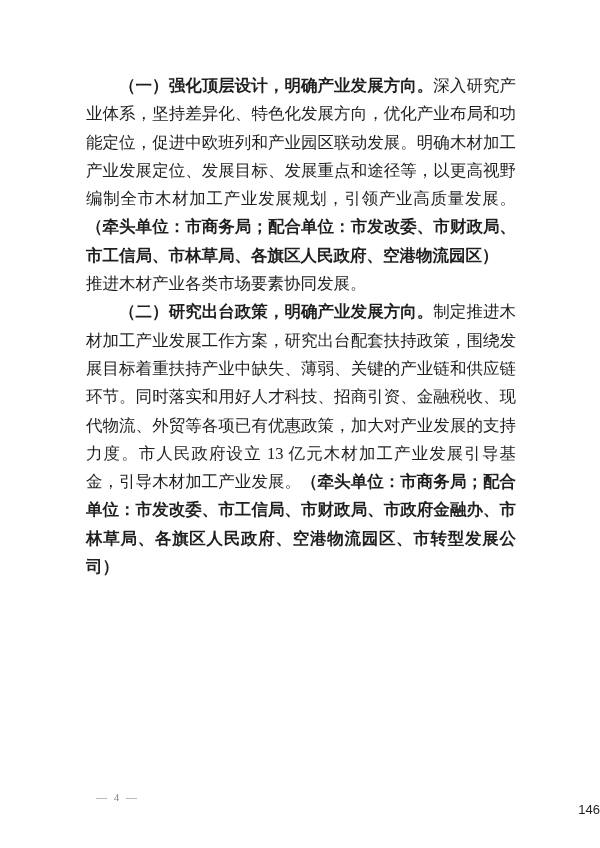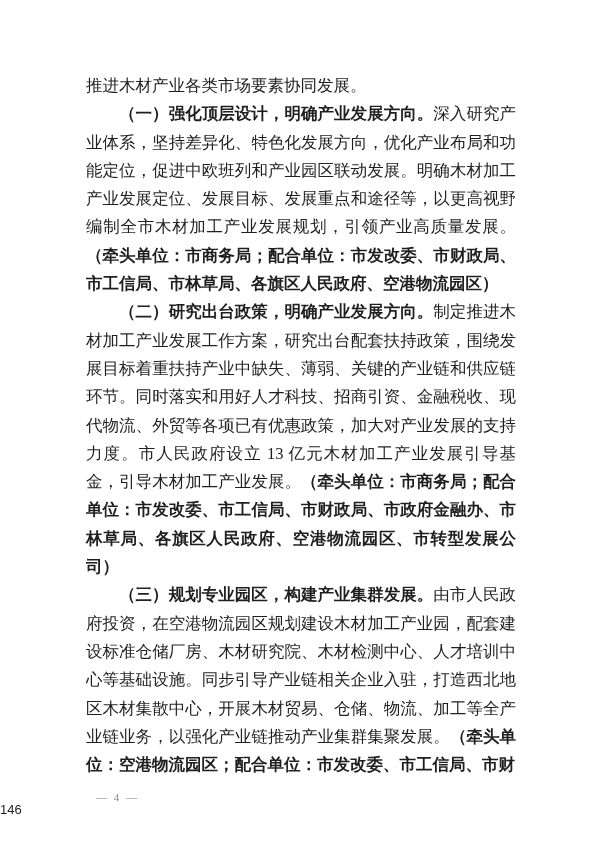--- a/index.html
+++ b/index.html
@@ -43,39 +43,38 @@
     font-size: 11px;
     color: #848484;
     letter-spacing: 2px;
     font-family: "Liberation Serif", serif;
   }
   .footer-pagenum {
     position: absolute;
     left: 0;
     top: 802px;
     width: 100%;
-    text-align: left;
+    text-align: right;
     font-size: 13px;
     color: #1f1f1f;
     font-family: "Liberation Sans", sans-serif;
   }
 </style>
 </head>
 <body>
 
 <div class="page">
 
   <main class="text-block">
 
+    <p class="para"><span class="seg-bold">（一）强化顶层设计，明确产业发展方向。</span><span>深入研究产业体系，坚持差异化、特色化发展方向，优化产业布局和功能定位，促进中欧班列和产业园区联动发展。明确木材加工产业发展定位、发展目标、发展重点和途径等，以更高视野编制全市木材加工产业发展规划，引领产业高质量发展。</span><span class="seg-bold">（牵头单位：市商务局；配合单位：市发改委、市财政局、市工信局、市林草局、各旗区人民政府、空港物流园区）</span></p>
+
     <p class="para noindent"><span>推进木材产业各类市场要素协同发展。</span></p>
-
-    <p class="para"><span class="seg-bold">（一）强化顶层设计，明确产业发展方向。</span><span>深入研究产业体系，坚持差异化、特色化发展方向，优化产业布局和功能定位，促进中欧班列和产业园区联动发展。明确木材加工产业发展定位、发展目标、发展重点和途径等，以更高视野编制全市木材加工产业发展规划，引领产业高质量发展。</span><span class="seg-bold">（牵头单位：市商务局；配合单位：市发改委、市财政局、市工信局、市林草局、各旗区人民政府、空港物流园区）</span></p>
 
     <p class="para"><span class="seg-bold">（二）研究出台政策，明确产业发展方向。</span><span>制定推进木材加工产业发展工作方案，研究出台配套扶持政策，围绕发展目标着重扶持产业中缺失、薄弱、关键的产业链和供应链环节。同时落实和用好人才科技、招商引资、金融税收、现代物流、外贸等各项已有优惠政策，加大对产业发展的支持力度。市人民政府设立 13 亿元木材加工产业发展引导基金，引导木材加工产业发展。</span><span class="seg-bold">（牵头单位：市商务局；配合单位：市发改委、市工信局、市财政局、市政府金融办、市林草局、各旗区人民政府、空港物流园区、市转型发展公司）</span></p>
 
-    <p class="para"><span class="seg-bold">（三）规划专业园区，构建产业集群发展。</span><span>由市人民政府投资，在空港物流园区规划建设木材加工产业园，配套建设标准仓储厂房、木材研究院、木材检测中心、人才培训中心等基础设施。同步引导产业链相关企业入驻，打造西北地区木材集散中心，开展木材贸易、仓储、物流、加工等全产业链业务，以强化产业链推动产业集群集聚发展。</span><span class="seg-bold">（牵头单位：空港物流园区；配合单位：市发改委、市工信局、市财</span></p>
 
   </main>
 
   <span class="footer-label">— 4 —</span>
   <span class="footer-pagenum">146</span>
 
 </div>
 
 </body></html>

